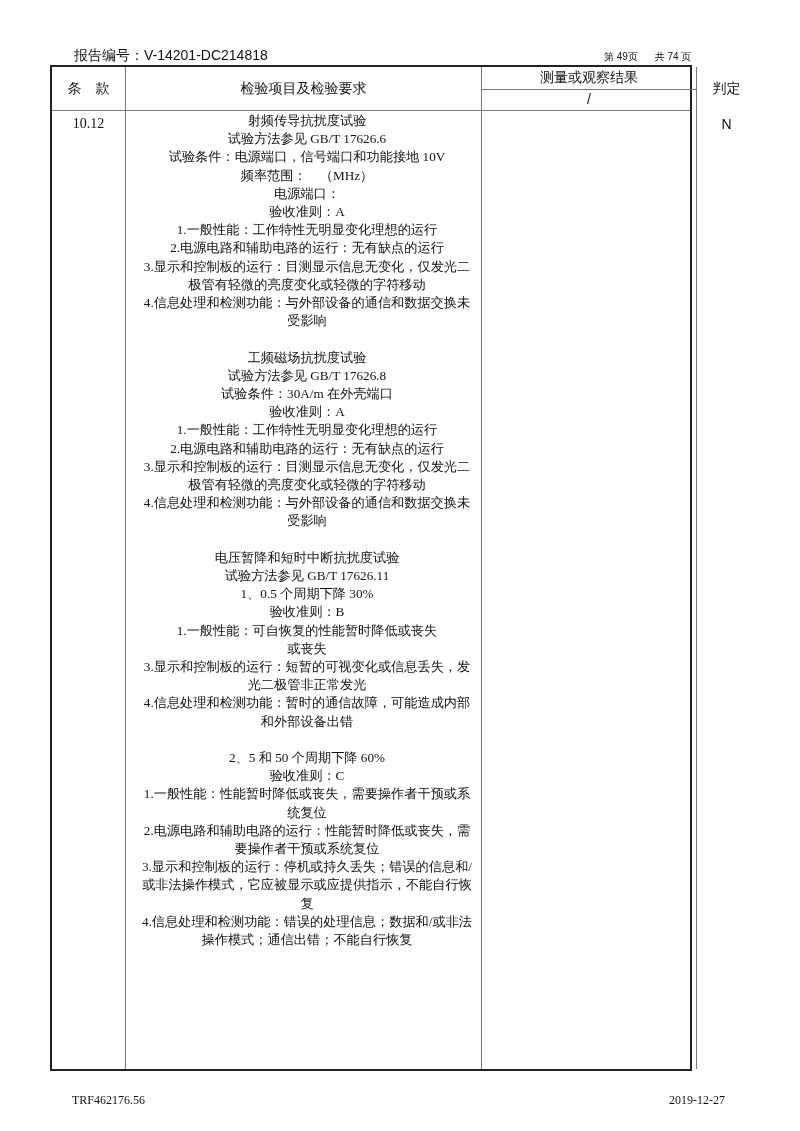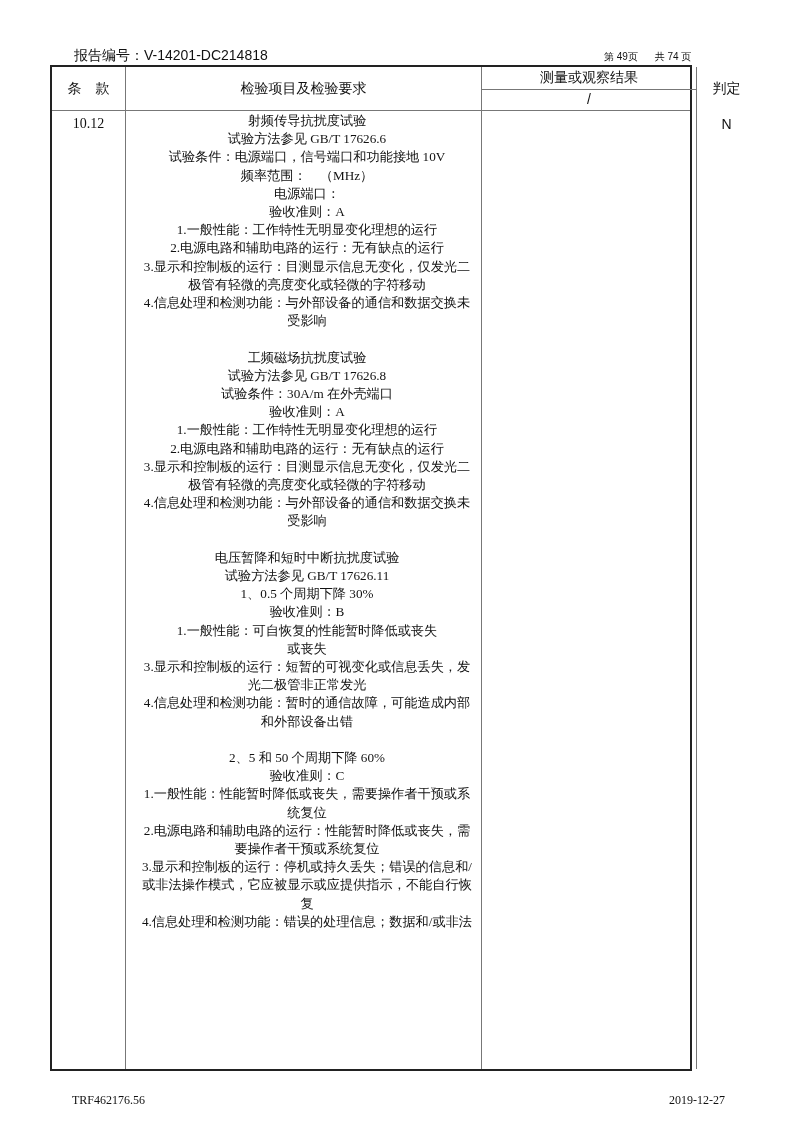--- a/index.html
+++ b/index.html
@@ -94,17 +94,18 @@
       <span class="line">2、5 和 50 个周期下降 60%</span>
       <span class="line">验收准则：C</span>
       <span class="line">1.一般性能：性能暂时降低或丧失，需要操作者干预或系</span>
       <span class="line">统复位</span>
       <span class="line">2.电源电路和辅助电路的运行：性能暂时降低或丧失，需</span>
       <span class="line">要操作者干预或系统复位</span>
       <span class="line">3.显示和控制板的运行：停机或持久丢失；错误的信息和/</span>
       <span class="line">或非法操作模式，它应被显示或应提供指示，不能自行恢</span>
       <span class="line">复</span>
       <span class="line">4.信息处理和检测功能：错误的处理信息；数据和/或非法</span>
+      <span class="line">操作模式；通信出错；不能自行恢复</span>
     </div>
 </div>
 
 <div class="footer-left serif">TRF462176.56</div>
 <div class="footer-right serif">2019-12-27</div>
 
 </body></html>

